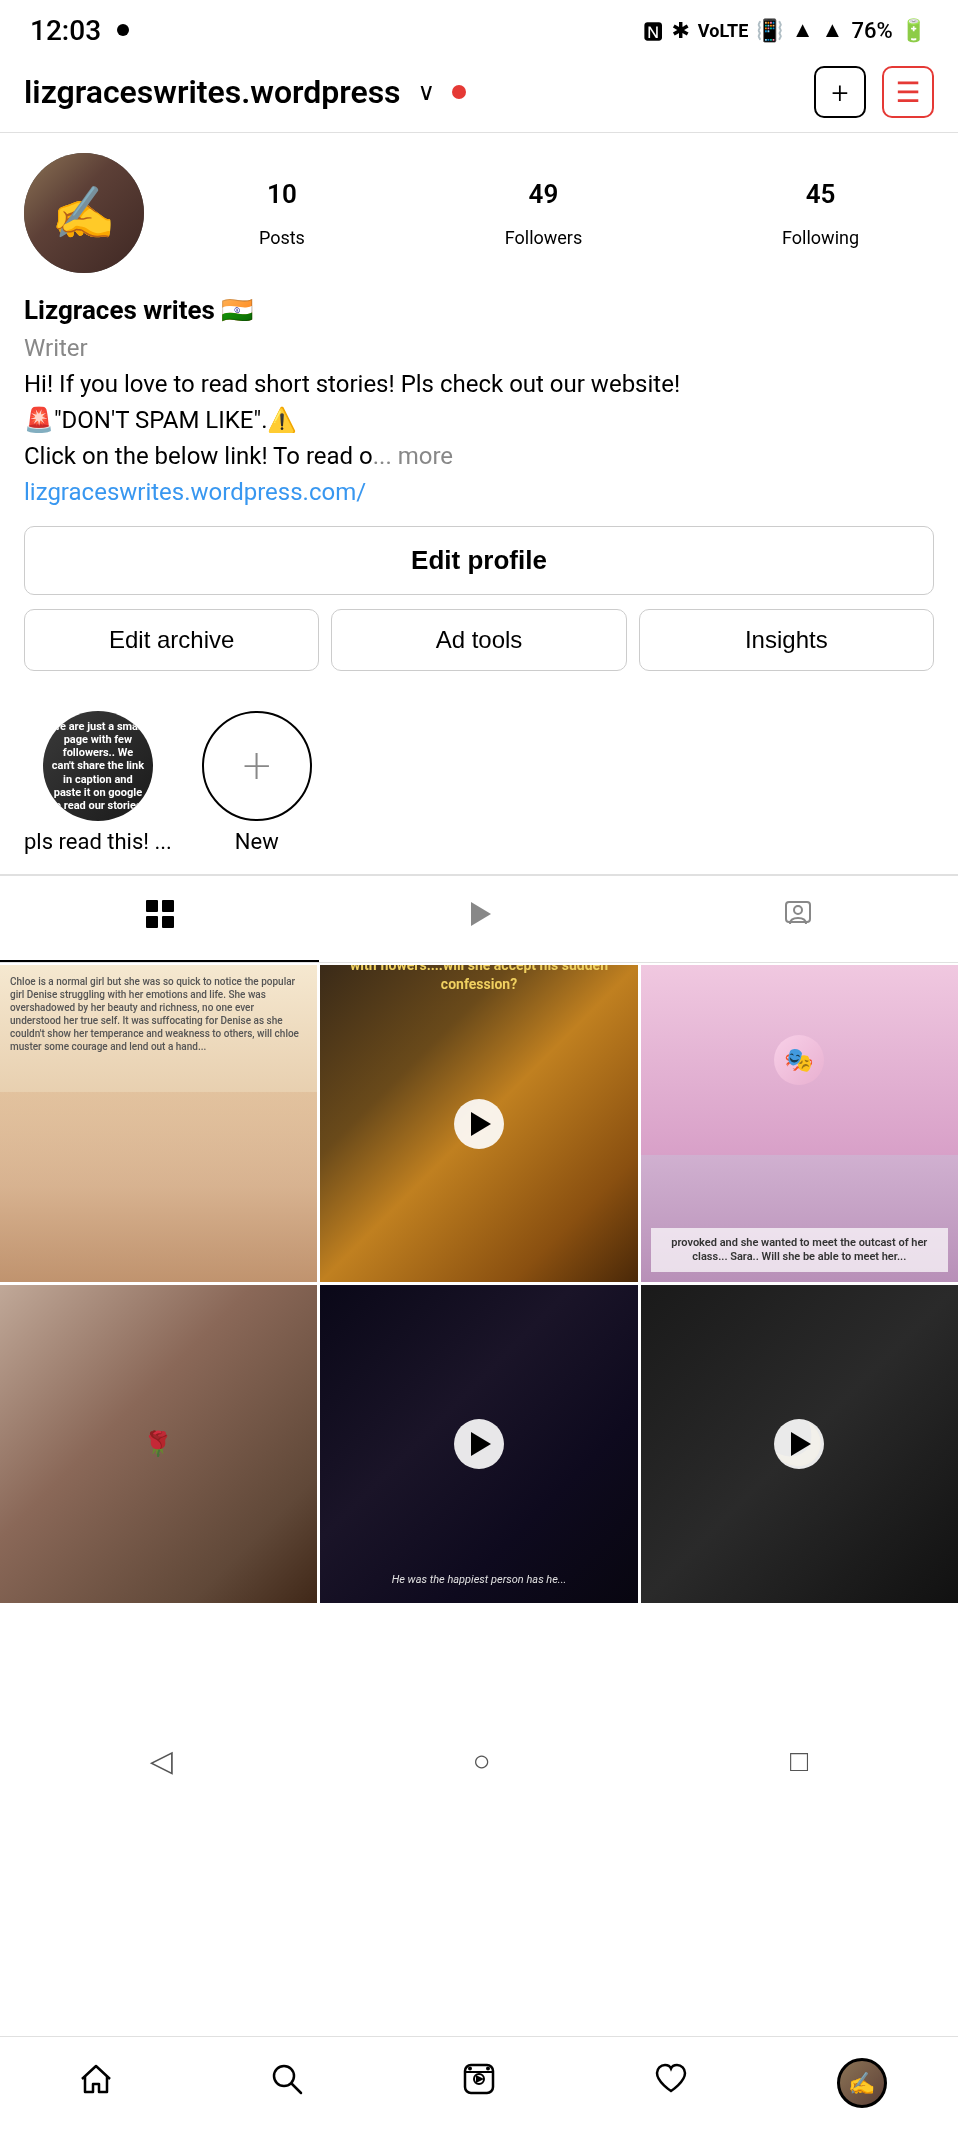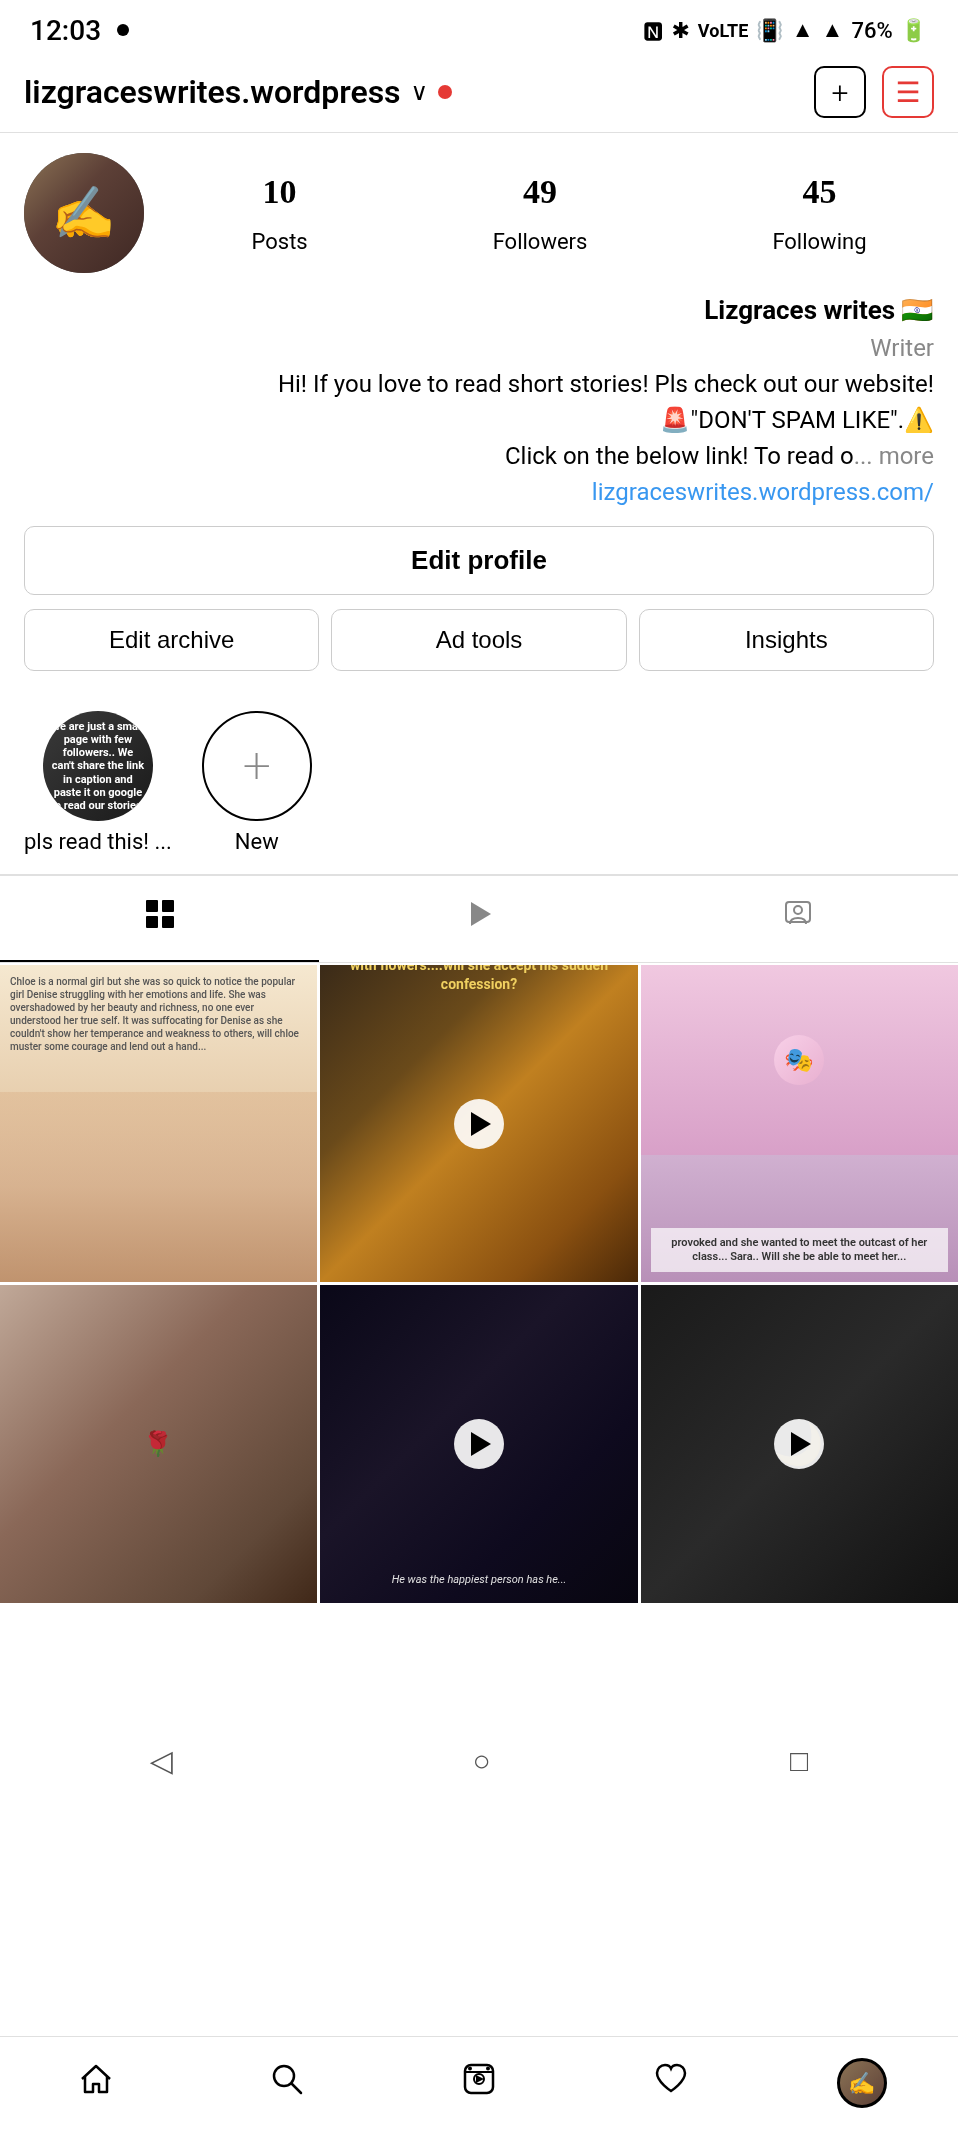--- a/index.html
+++ b/index.html
@@ -52,21 +52,21 @@
     .header {
       display: flex;
       align-items: center;
       justify-content: space-between;
       padding: 10px 24px 14px;
       border-bottom: 1px solid #e0e0e0;
     }
     .header-left {
       display: flex;
       align-items: center;
-      gap: 10px;
+      gap: 17px;
     }
     .header-username {
       font-size: 32px;
       font-weight: 600;
       color: #000;
     }
     .header-chevron {
       font-size: 24px;
       color: #000;
     }
@@ -131,36 +131,34 @@
       flex: 1;
       justify-content: space-around;
     }
     .stat-item {
       display: flex;
       flex-direction: column;
       align-items: center;
       gap: 4px;
     }
     .stat-number {
-      font-size: 34px;
+      font-size: 26px;
       font-weight: 600;
       color: #000;
-      font-family: Liberation Serif, serif;
     }
     .stat-label {
-      font-size: 22px;
+      font-size: 18px;
       color: #000;
       margin-top: 14px;
     }
 
     
     .bio {
       margin-bottom: 16px;
       line-height: 1.5;
-      text-align: right;
     }
     .bio-name {
       font-size: 26px;
       font-weight: 700;
       color: #000;
     }
     .bio-category {
       font-size: 24px;
       color: #888;
     }

